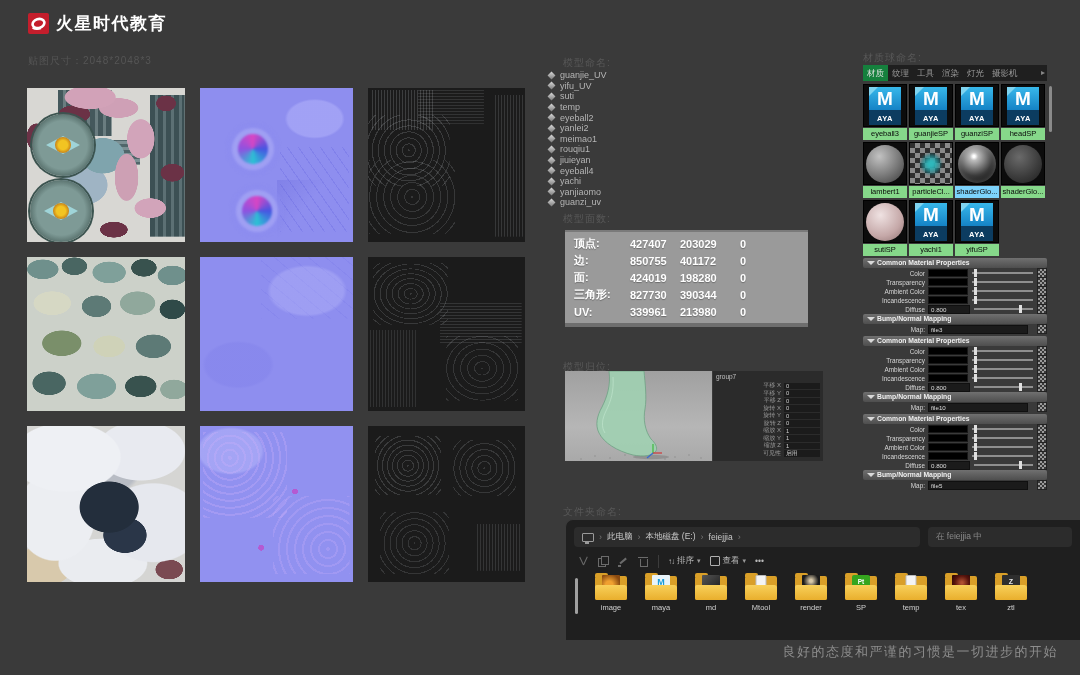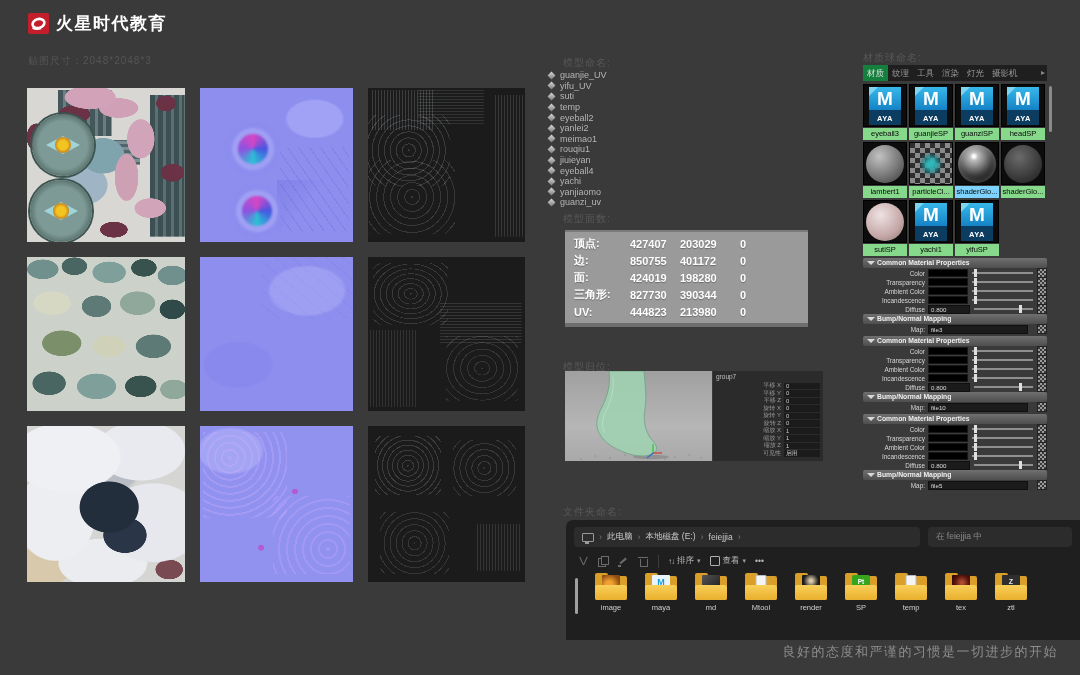--- a/index.html
+++ b/index.html
@@ -340,21 +340,21 @@
       <span class="num">0</span>
     </div>
     <div class="stat-row">
       <span>三角形:</span>
       <span class="num">827730</span>
       <span class="num">390344</span>
       <span class="num">0</span>
     </div>
     <div class="stat-row">
       <span>UV:</span>
-      <span class="num">444823</span>
+      <span class="num">339961</span>
       <span class="num">213980</span>
       <span class="num">0</span>
     </div>
   </div>
 
 <div class="abs sec-label vp-label">模型归位:</div>
 <div class="abs viewport">
   <svg width="147" height="90" viewBox="0 0 147 90">
     <ellipse cx="86" cy="86" rx="18" ry="2.2" fill="rgba(0,0,0,0.14)"></ellipse>
     <g fill="#8a8a8a">

